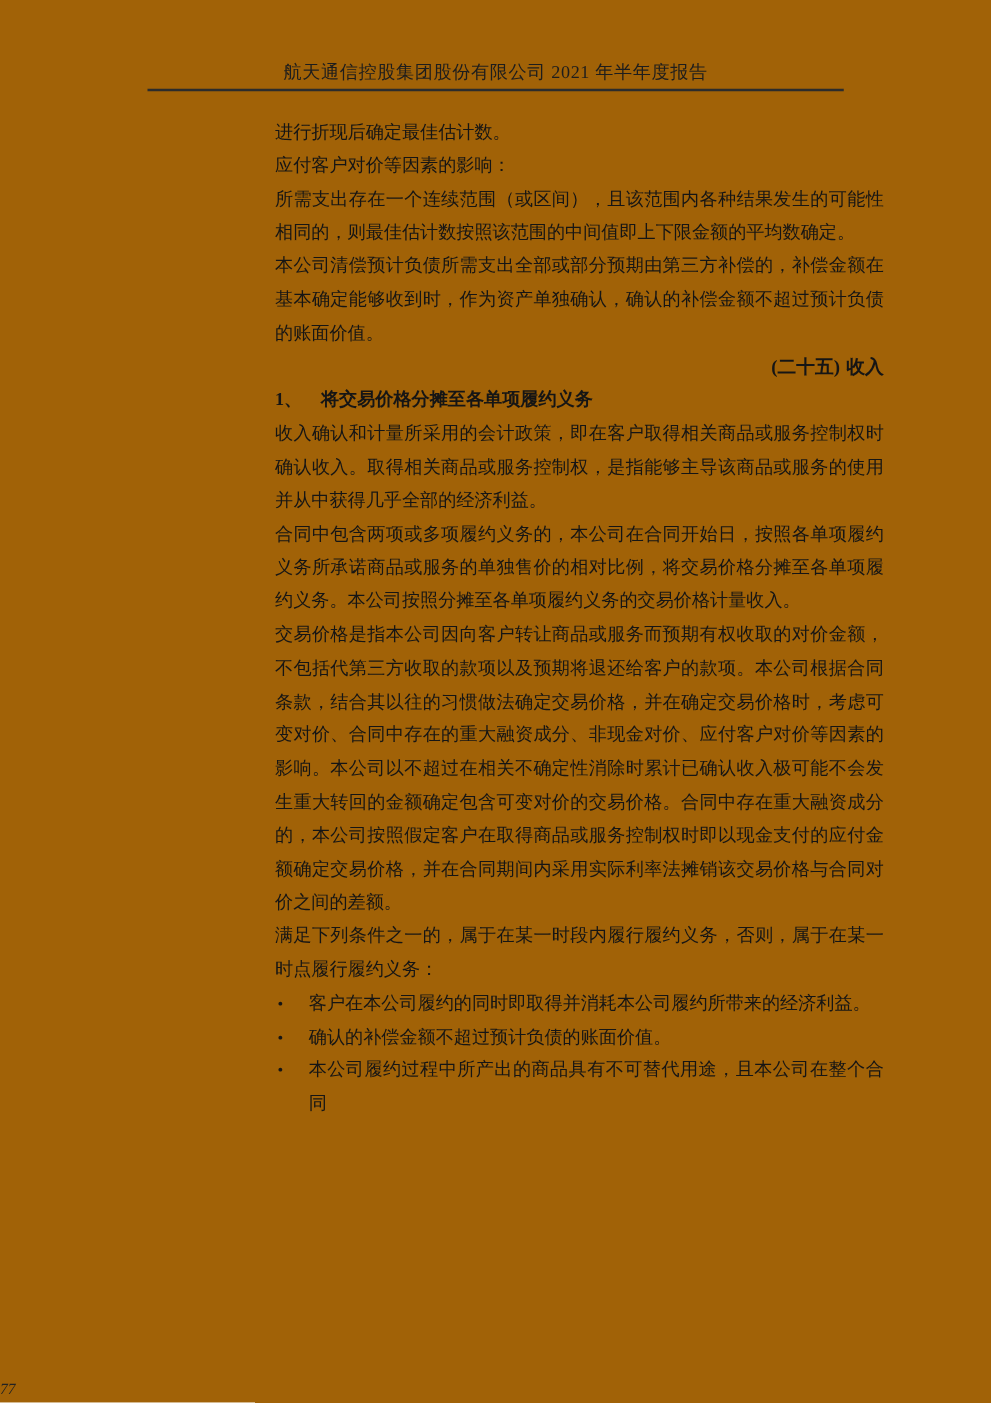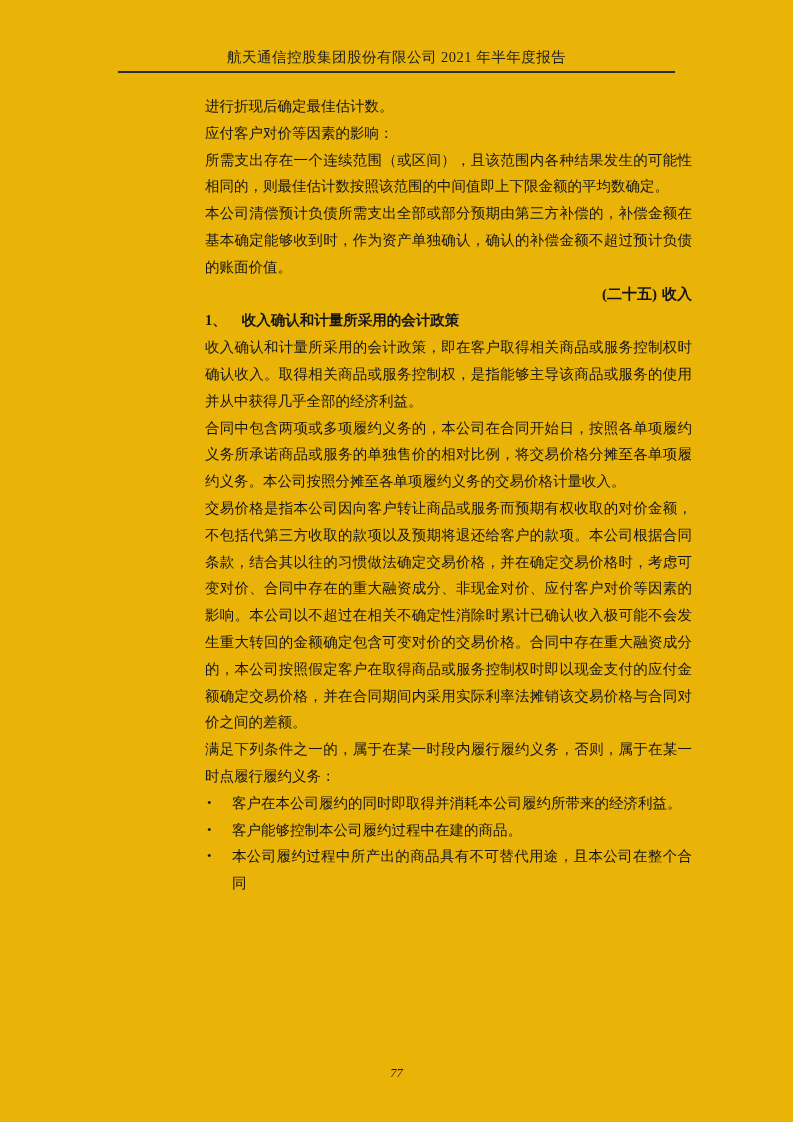--- a/index.html
+++ b/index.html
@@ -4,21 +4,21 @@
 <style>
   html, body {
     margin: 0;
     padding: 0;
     background: #ffffff;
   }
   .page {
     position: relative;
     width: 793px;
     height: 1122px;
-    background: #eab308;
+    background: #a16207;
     overflow: hidden;
     font-family: "Liberation Serif", serif;
     color: #151515;
   }
 
   
   .doc-header-title {
     position: absolute;
     top: 48px;
     left: 0;
@@ -33,21 +33,21 @@
     top: 71px;
     left: 118px;
     width: 557px;
     height: 0;
     border-top: 2.4px solid #2c2c2c;
   }
 
   
   .content {
     position: absolute;
-    left: 205px;
+    left: 220px;
     top: 93px;
     width: 487px;
     font-size: 14.5px;
     line-height: 26.8px;
     text-align: justify;
     text-justify: inter-ideograph;
   }
   .content p {
     margin: 0;
   }
@@ -80,24 +80,23 @@
   .bullet-dot {
     position: absolute;
     left: 2px;
     top: 0;
     font-size: 13px;
   }
 
   
   .footer-page-number {
     position: absolute;
-    top: 1066px;
+    top: 1104px;
     left: 0;
     right: 0;
-    text-align: center;
     font-style: italic;
     font-size: 12.5px;
     color: #222222;
   }
 </style>
 </head>
 <body>
 
 <div class="page">
 
@@ -106,34 +105,34 @@
 
   <div class="content">
 
     <p>进行折现后确定最佳估计数。</p>
     <p>应付客户对价等因素的影响：</p>
     <p>所需支出存在一个连续范围（或区间），且该范围内各种结果发生的可能性相同的，则最佳估计数按照该范围的中间值即上下限金额的平均数确定。</p>
     <p>本公司清偿预计负债所需支出全部或部分预期由第三方补偿的，补偿金额在基本确定能够收到时，作为资产单独确认，确认的补偿金额不超过预计负债的账面价值。</p>
 
     <p class="section-heading"><span>(二十五)</span><span class="section-title">收入</span></p>
 
-    <p class="subsection-heading"><span>1、</span><span class="subsection-title">收入确认和计量所采用的会计政策</span></p>
+    <p class="subsection-heading"><span>1、</span><span class="subsection-title">将交易价格分摊至各单项履约义务</span></p>
 
     <p>收入确认和计量所采用的会计政策，即在客户取得相关商品或服务控制权时确认收入。取得相关商品或服务控制权，是指能够主导该商品或服务的使用并从中获得几乎全部的经济利益。</p>
     <p>合同中包含两项或多项履约义务的，本公司在合同开始日，按照各单项履约义务所承诺商品或服务的单独售价的相对比例，将交易价格分摊至各单项履约义务。本公司按照分摊至各单项履约义务的交易价格计量收入。</p>
     <p>交易价格是指本公司因向客户转让商品或服务而预期有权收取的对价金额，不包括代第三方收取的款项以及预期将退还给客户的款项。本公司根据合同条款，结合其以往的习惯做法确定交易价格，并在确定交易价格时，考虑可变对价、合同中存在的重大融资成分、非现金对价、应付客户对价等因素的影响。本公司以不超过在相关不确定性消除时累计已确认收入极可能不会发生重大转回的金额确定包含可变对价的交易价格。合同中存在重大融资成分的，本公司按照假定客户在取得商品或服务控制权时即以现金支付的应付金额确定交易价格，并在合同期间内采用实际利率法摊销该交易价格与合同对价之间的差额。</p>
     <p>满足下列条件之一的，属于在某一时段内履行履约义务，否则，属于在某一时点履行履约义务：</p>
 
     <div class="bullet-row">
       <span class="bullet-dot">•</span>
       <span>客户在本公司履约的同时即取得并消耗本公司履约所带来的经济利益。</span>
     </div>
     <div class="bullet-row">
       <span class="bullet-dot">•</span>
-      <span>客户能够控制本公司履约过程中在建的商品。</span>
+      <span>确认的补偿金额不超过预计负债的账面价值。</span>
     </div>
     <div class="bullet-row">
       <span class="bullet-dot">•</span>
       <span>本公司履约过程中所产出的商品具有不可替代用途，且本公司在整个合同</span>
     </div>
 
   </div>
 
   <div class="footer-page-number">77</div>
 

